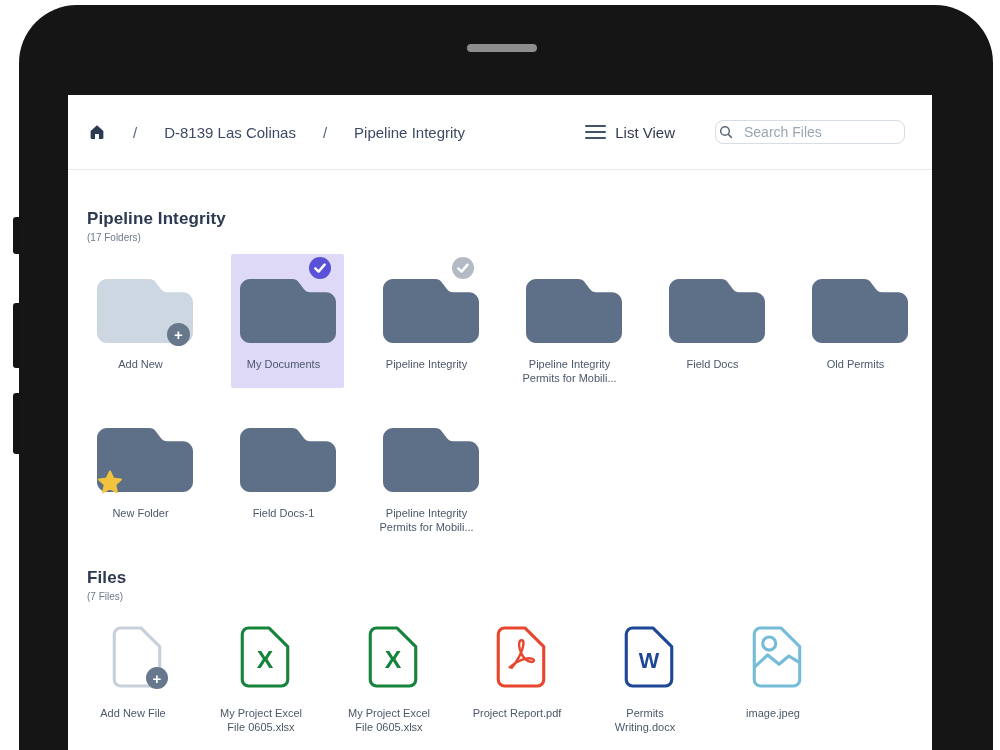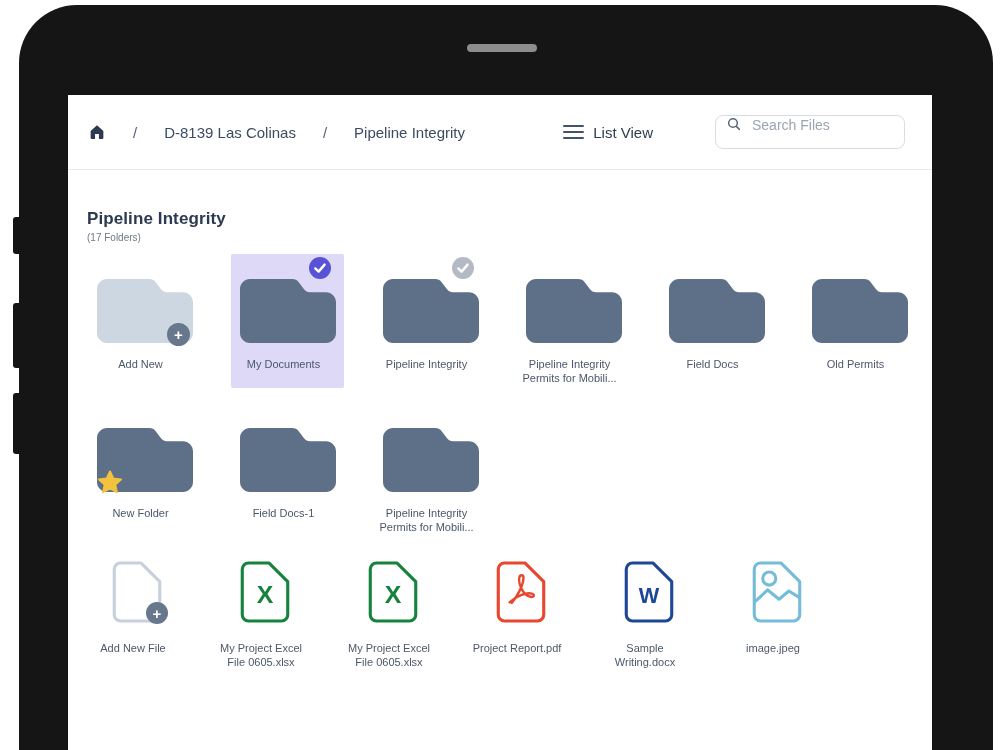--- a/index.html
+++ b/index.html
@@ -10,26 +10,26 @@
   .side-btn.b3{top:393px;height:61px;}
   .tablet{position:absolute;left:19px;top:5px;width:974px;height:755px;background:#151515;border-radius:58px 58px 0 0;}
   .camera{position:absolute;left:448px;top:39px;width:70px;height:8px;border-radius:4px;background:#8d8d8d;}
   .screen{position:absolute;left:49px;top:90px;width:864px;height:665px;background:#fff;overflow:hidden;}
 
   .topbar{display:flex;align-items:center;height:75px;border-bottom:1px solid #e6eaf0;padding:0 27px 0 20px;box-sizing:border-box;}
   .crumbs{display:flex;align-items:center;gap:27px;}
   .homeico{display:flex;align-items:center;cursor:pointer;}
   .sep{font-size:15px;color:#55627a;}
   .crumb{font-size:15px;font-weight:500;color:#3c4b63;cursor:pointer;}
-  .top-right{margin-left:auto;display:flex;align-items:center;gap:62px;}
+  .top-right{margin-left:auto;display:flex;align-items:center;gap:40px;}
   .listview{display:flex;align-items:center;gap:9px;cursor:pointer;}
   .listview .txt{font-size:15px;font-weight:500;color:#2f3b50;}
   .burger{display:flex;flex-direction:column;gap:3.5px;}
   .burger span{display:block;width:21px;height:2.6px;background:#44536b;border-radius:2px;}
-  .search{display:flex;align-items:flex-start;gap:8px;width:190px;height:34px;border:1px solid #d7dde4;border-radius:8px;padding:0 10px;box-sizing:border-box;background:#fff;}
+  .search{display:flex;align-items:center;gap:8px;width:190px;height:24px;border:1px solid #d7dde4;border-radius:8px;padding:0 2px;box-sizing:border-box;background:#fff;}
   .search input{border:0;outline:0;width:100%;font-size:14px;color:#334;font-family:inherit;background:transparent;}
   .search input::placeholder{color:#9aa5b1;}
 
   .sec-head{margin:39px 0 0 19px;}
   .sec-head.files-head{margin-top:31px;}
   .sec-title{margin:0;font-size:17px;font-weight:700;color:#2c3950;letter-spacing:.1px;}
   .sec-count{font-size:10px;color:#6e7a8a;margin-top:3px;}
 
   .grid{display:flex;flex-wrap:wrap;margin-left:5px;}
   .grid.folders{margin-top:11px;width:860px;row-gap:15px;}
@@ -193,20 +193,24 @@
               <svg class="folder-svg" width="96" height="64" viewBox="0 0 96 64">
     <path fill="#5e6f88" d="M10 0 H52 C55 0 57.2 1.1 58.7 3.2 L64 10.2 C65.5 12.2 67.5 13.2 70 13.2 H86 C91.5 13.2 96 17.7 96 23.2 V54 C96 59.5 91.5 64 86 64 H10 C4.5 64 0 59.5 0 54 V10 C0 4.5 4.5 0 10 0 Z"></path>
   </svg>
               <div class="tile-label">
                 <div>Pipeline Integrity</div>
                 <div>Permits for Mobili...</div>
               </div>
             </div>
           </div>
 
+        <div class="sec-head files-head">
+          <h2 class="sec-title">Files</h2>
+          <div class="sec-count">(7 Files)</div>
+        </div>
         <div class="grid files" id="files-grid">
             <div class="xtile">
               <svg class="doc-svg" width="50" height="62" viewBox="0 0 48 60">
     <path d="M8 2 H28 L46 20 V52 C46 55.3 43.3 58 40 58 H8 C4.7 58 2 55.3 2 52 V8 C2 4.7 4.7 2 8 2 Z" fill="#fff" stroke="#c7d0db" stroke-width="3" stroke-linejoin="round"></path>
               </svg>
               <div class="plusb">+</div>
               <div class="tile-label">
                 <div>Add New File</div>
               </div>
             </div>
@@ -238,21 +242,21 @@
               <div class="tile-label">
                 <div>Project Report.pdf</div>
               </div>
             </div>
             <div class="xtile">
               <svg class="doc-svg" width="50" height="62" viewBox="0 0 48 60">
     <path d="M8 2 H28 L46 20 V52 C46 55.3 43.3 58 40 58 H8 C4.7 58 2 55.3 2 52 V8 C2 4.7 4.7 2 8 2 Z" fill="#fff" stroke="#1f4798" stroke-width="3" stroke-linejoin="round"></path>
                 <text x="24" y="41" text-anchor="middle" font-size="21" font-weight="700" fill="#1f4798" font-family="Liberation Sans, sans-serif">W</text>
               </svg>
               <div class="tile-label">
-                <div>Sample</div>
+                <div>Permits</div>
                 <div>Writing.docx</div>
               </div>
             </div>
             <div class="xtile">
               <svg class="doc-svg" width="50" height="62" viewBox="0 0 48 60">
     <path d="M8 2 H28 L46 20 V52 C46 55.3 43.3 58 40 58 H8 C4.7 58 2 55.3 2 52 V8 C2 4.7 4.7 2 8 2 Z" fill="#fff" stroke="#74bcd8" stroke-width="3" stroke-linejoin="round"></path>
                 <circle cx="16.5" cy="17" r="6.3" fill="none" stroke="#74bcd8" stroke-width="3"></circle>
     <path d="M3 39 L15 28 L26 37 L35.5 29 L45 35" fill="none" stroke="#74bcd8" stroke-width="3" stroke-linejoin="round" stroke-linecap="round"></path>
               </svg>
               <div class="tile-label">

